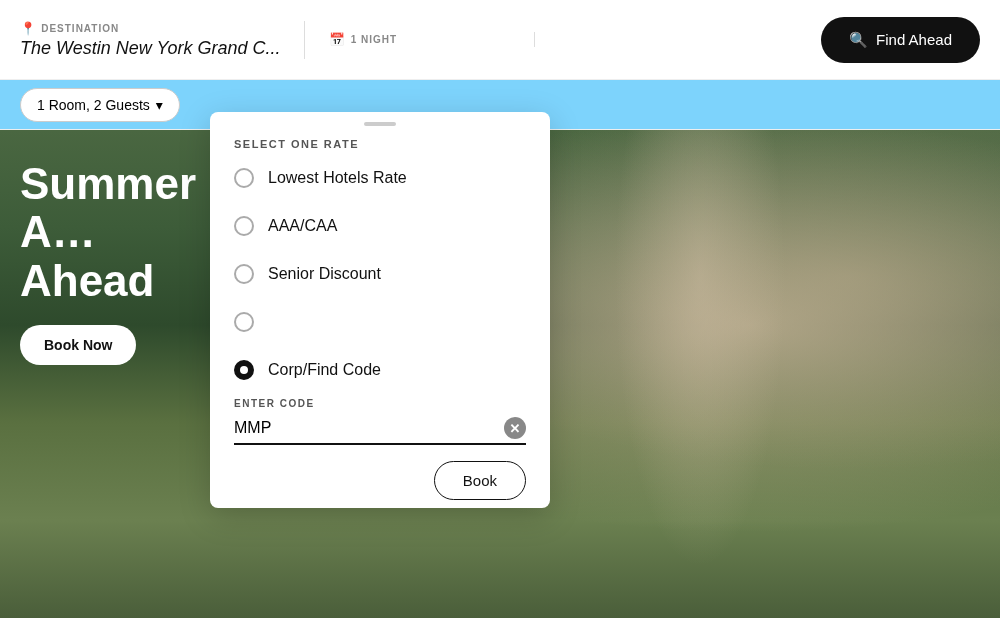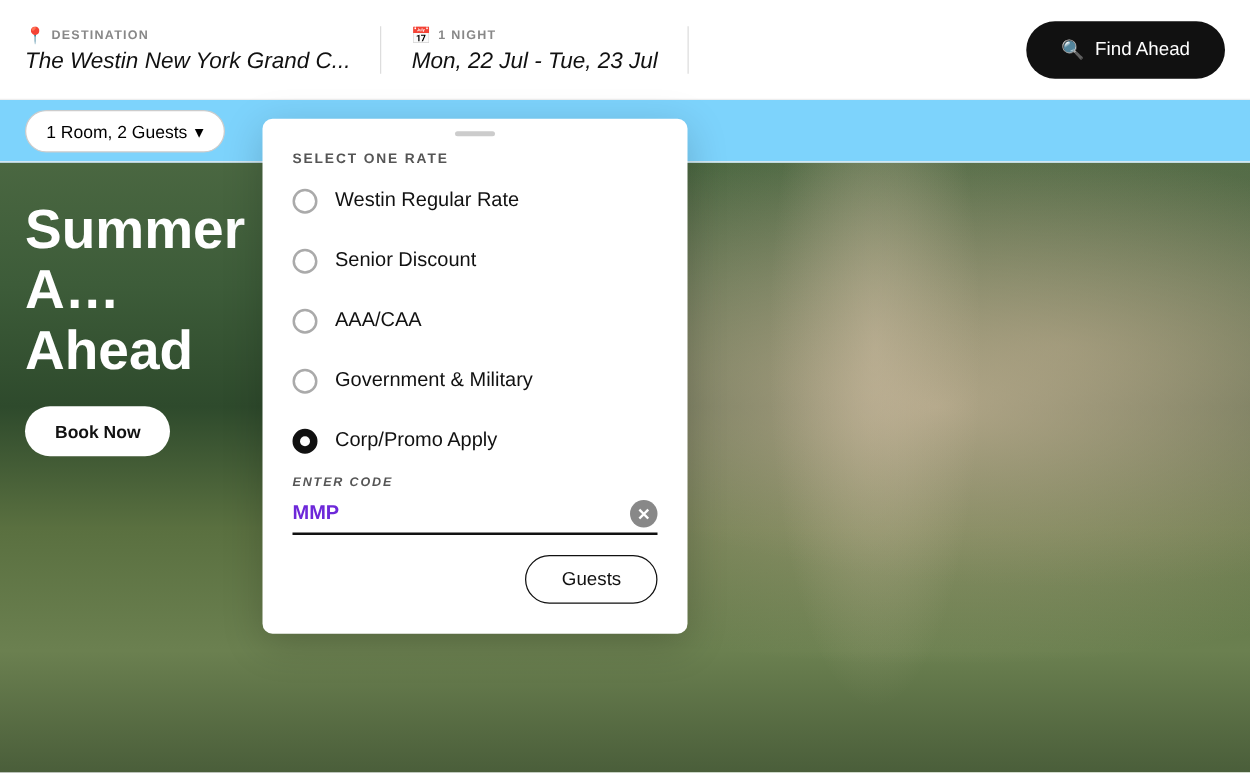--- a/index.html
+++ b/index.html
@@ -157,28 +157,28 @@
       border-radius: 50px;
       padding: 12px 24px;
       font-size: 14px;
       font-weight: 700;
       cursor: pointer;
     }
 
     
     .rate-dropdown {
       position: absolute;
-      top: 95px;
+      top: 112px;
       left: 210px;
       width: 340px;
       background: #fff;
       border-radius: 8px;
       box-shadow: 0 8px 32px rgba(0,0,0,0.18);
       z-index: 100;
-      padding-bottom: 24px;
+      padding-bottom: 8px;
     }
     .rate-dropdown-handle {
       display: flex;
       justify-content: center;
       padding: 10px 0 4px;
     }
     .handle-bar {
       width: 32px;
       height: 4px;
       background: #ccc;
@@ -233,37 +233,35 @@
     .code-entry {
       padding: 4px 24px 0;
     }
     .code-entry-label {
       font-size: 10px;
       font-weight: 700;
       letter-spacing: 1.5px;
       color: #555;
       text-transform: uppercase;
       margin-bottom: 8px;
-      font-style: italic;
     }
     .code-input-row {
       display: flex;
       align-items: center;
       border-bottom: 2px solid #111;
       padding-bottom: 4px;
       gap: 8px;
     }
     .code-input {
       flex: 1;
       border: none;
       outline: none;
       font-size: 16px;
-      color: #6d28d9;
+      color: #000000;
       background: transparent;
-      font-weight: bold;
     }
     .clear-btn {
       background: none;
       border: none;
       cursor: pointer;
       color: #888;
       font-size: 18px;
       display: flex;
       align-items: center;
       justify-content: center;
@@ -309,21 +307,20 @@
       <span class="icon-pin">📍</span>
       <span>DESTINATION</span>
     </div>
     <div class="header-value">The Westin New York Grand C...</div>
   </div>
   <div class="header-nights">
     <div class="header-label">
       <span class="icon-cal">📅</span>
       <span>1 NIGHT</span>
     </div>
-    <div class="header-value">Mon, 22 Jul - Tue, 23 Jul</div>
   </div>
   <button class="find-hotels-btn">
     <span class="icon-search">🔍</span>
     <span>Find Ahead</span>
   </button>
 </header>
 
 <div class="sub-header">
   <button class="rooms-guests-btn">
     <span>1 Room, 2 Guests</span>
@@ -343,49 +340,48 @@
 
 <div class="rate-dropdown">
   <div class="rate-dropdown-handle">
     <div class="handle-bar"></div>
   </div>
 
   <div class="rate-section-label">SELECT ONE RATE</div>
 
   <div class="rate-option">
     <div class="radio-circle"></div>
-    <span class="rate-option-label">Westin Regular Rate</span>
+    <span class="rate-option-label">Lowest Hotels Rate</span>
+  </div>
+
+  <div class="rate-option">
+    <div class="radio-circle"></div>
+    <span class="rate-option-label">AAA/CAA</span>
   </div>
 
   <div class="rate-option">
     <div class="radio-circle"></div>
     <span class="rate-option-label">Senior Discount</span>
   </div>
 
   <div class="rate-option">
     <div class="radio-circle"></div>
-    <span class="rate-option-label">AAA/CAA</span>
-  </div>
-
-  <div class="rate-option">
-    <div class="radio-circle"></div>
-    <span class="rate-option-label">Government &amp; Military</span>
   </div>
 
   <div class="rate-option">
     <div class="radio-circle selected"></div>
-    <span class="rate-option-label">Corp/Promo Apply</span>
+    <span class="rate-option-label">Corp/Find Code</span>
   </div>
 
   <div class="code-entry">
     <div class="code-entry-label">ENTER CODE</div>
     <div class="code-input-row">
       <input class="code-input" type="text" value="MMP" style="">
       <button class="clear-btn">
         <span class="clear-btn-icon">✕</span>
       </button>
     </div>
   </div>
 
   <div class="apply-row">
-    <button class="apply-btn">Guests</button>
+    <button class="apply-btn">Book</button>
   </div>
 </div>
 
 </body></html>

